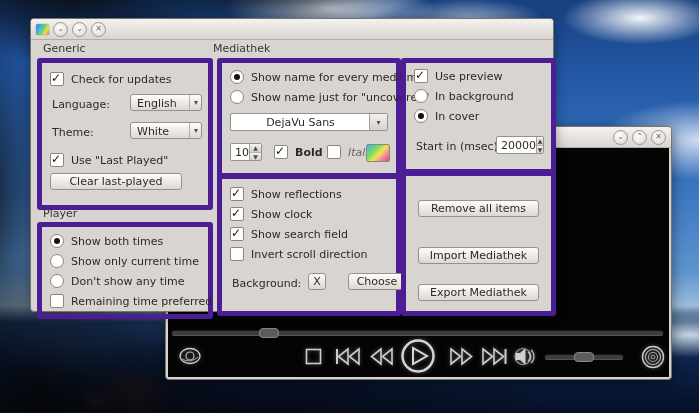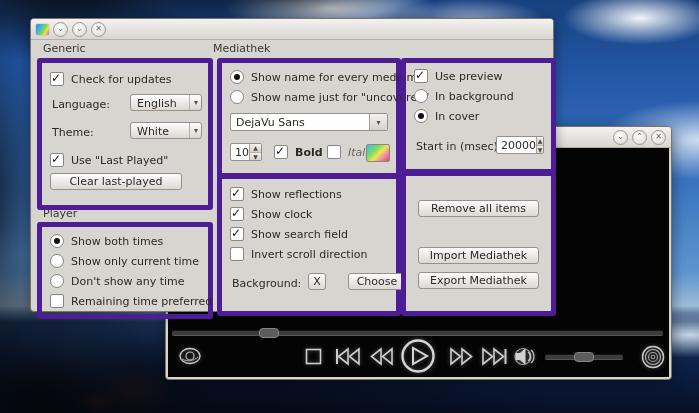--- a/index.html
+++ b/index.html
@@ -71,21 +71,21 @@
     display:flex;align-items:flex-end;width:72px;height:17px;box-sizing:border-box;
     background:linear-gradient(#fdfdfc,#dcd8d3);border:1px solid #96918a;border-radius:3px;
     padding:0 3px 0 6px;font-size:11px;
   }
   .combo .cv{flex:1;}
   .combo .ca{font-size:8px;color:#54504b;border-left:1px solid #b5b0aa;padding-left:4px;line-height:15px;}
   .combo-white{
     display:flex;align-items:stretch;height:18px;box-sizing:border-box;
     background:#fff;border:1px solid #96918a;border-radius:2px;font-size:11px;
   }
-  .combo-white .cv{flex:1;padding:2px 4px 0 5px;}
+  .combo-white .cv{flex:1;padding:2px 4px 0 5px;text-align:center;}
   .combo-white .cbtn{width:17px;display:flex;align-items:center;justify-content:center;
     background:linear-gradient(#f4f2ef,#d5d1cc);border-left:1px solid #a5a19a;font-size:8px;color:#54504b;}
   .spin{display:flex;align-items:stretch;height:18px;box-sizing:border-box;background:#fff;border:1px solid #96918a;border-radius:2px;font-size:11px;}
   .spin .sv{flex:1;padding:2px 0 0 4px;}
   .spin .sb{width:13px;display:flex;flex-direction:column;border-left:1px solid #a5a19a;}
   .spin .sb span{flex:1;display:flex;align-items:center;justify-content:center;font-size:6px;color:#4a4640;background:linear-gradient(#f4f2ef,#d5d1cc);}
   .spin .sb span:first-child{border-bottom:1px solid #b5b0aa;}
   .color-btn{width:22px;height:16px;border:1px solid #8b8680;border-radius:2px;
     background:linear-gradient(135deg,#3bb8ec 0%,#7fdc62 35%,#f2e44e 55%,#ee7fb2 78%,#e0503c 100%);}
   .bold-label{font-weight:bold;}
@@ -323,16 +323,16 @@
         <span class="sb">
             <span>▲</span>
             <span>▼</span>
           </span>
       </div>
     </div>
 
     <div class="frame" style="left:370px;top:131px;width:145px;height:135px;">
       <div class="btn abs" style="left:12px;right:12px;top:24px;">Remove all items</div>
       <div class="btn abs" style="left:12px;right:12px;top:71px;">Import Mediathek</div>
-      <div class="btn abs" style="left:12px;right:12px;top:96px;">Export Mediathek</div>
+      <div class="btn abs" style="left:12px;right:12px;top:108px;">Export Mediathek</div>
     </div>
   </div>
 </div>
 
 </body></html>

